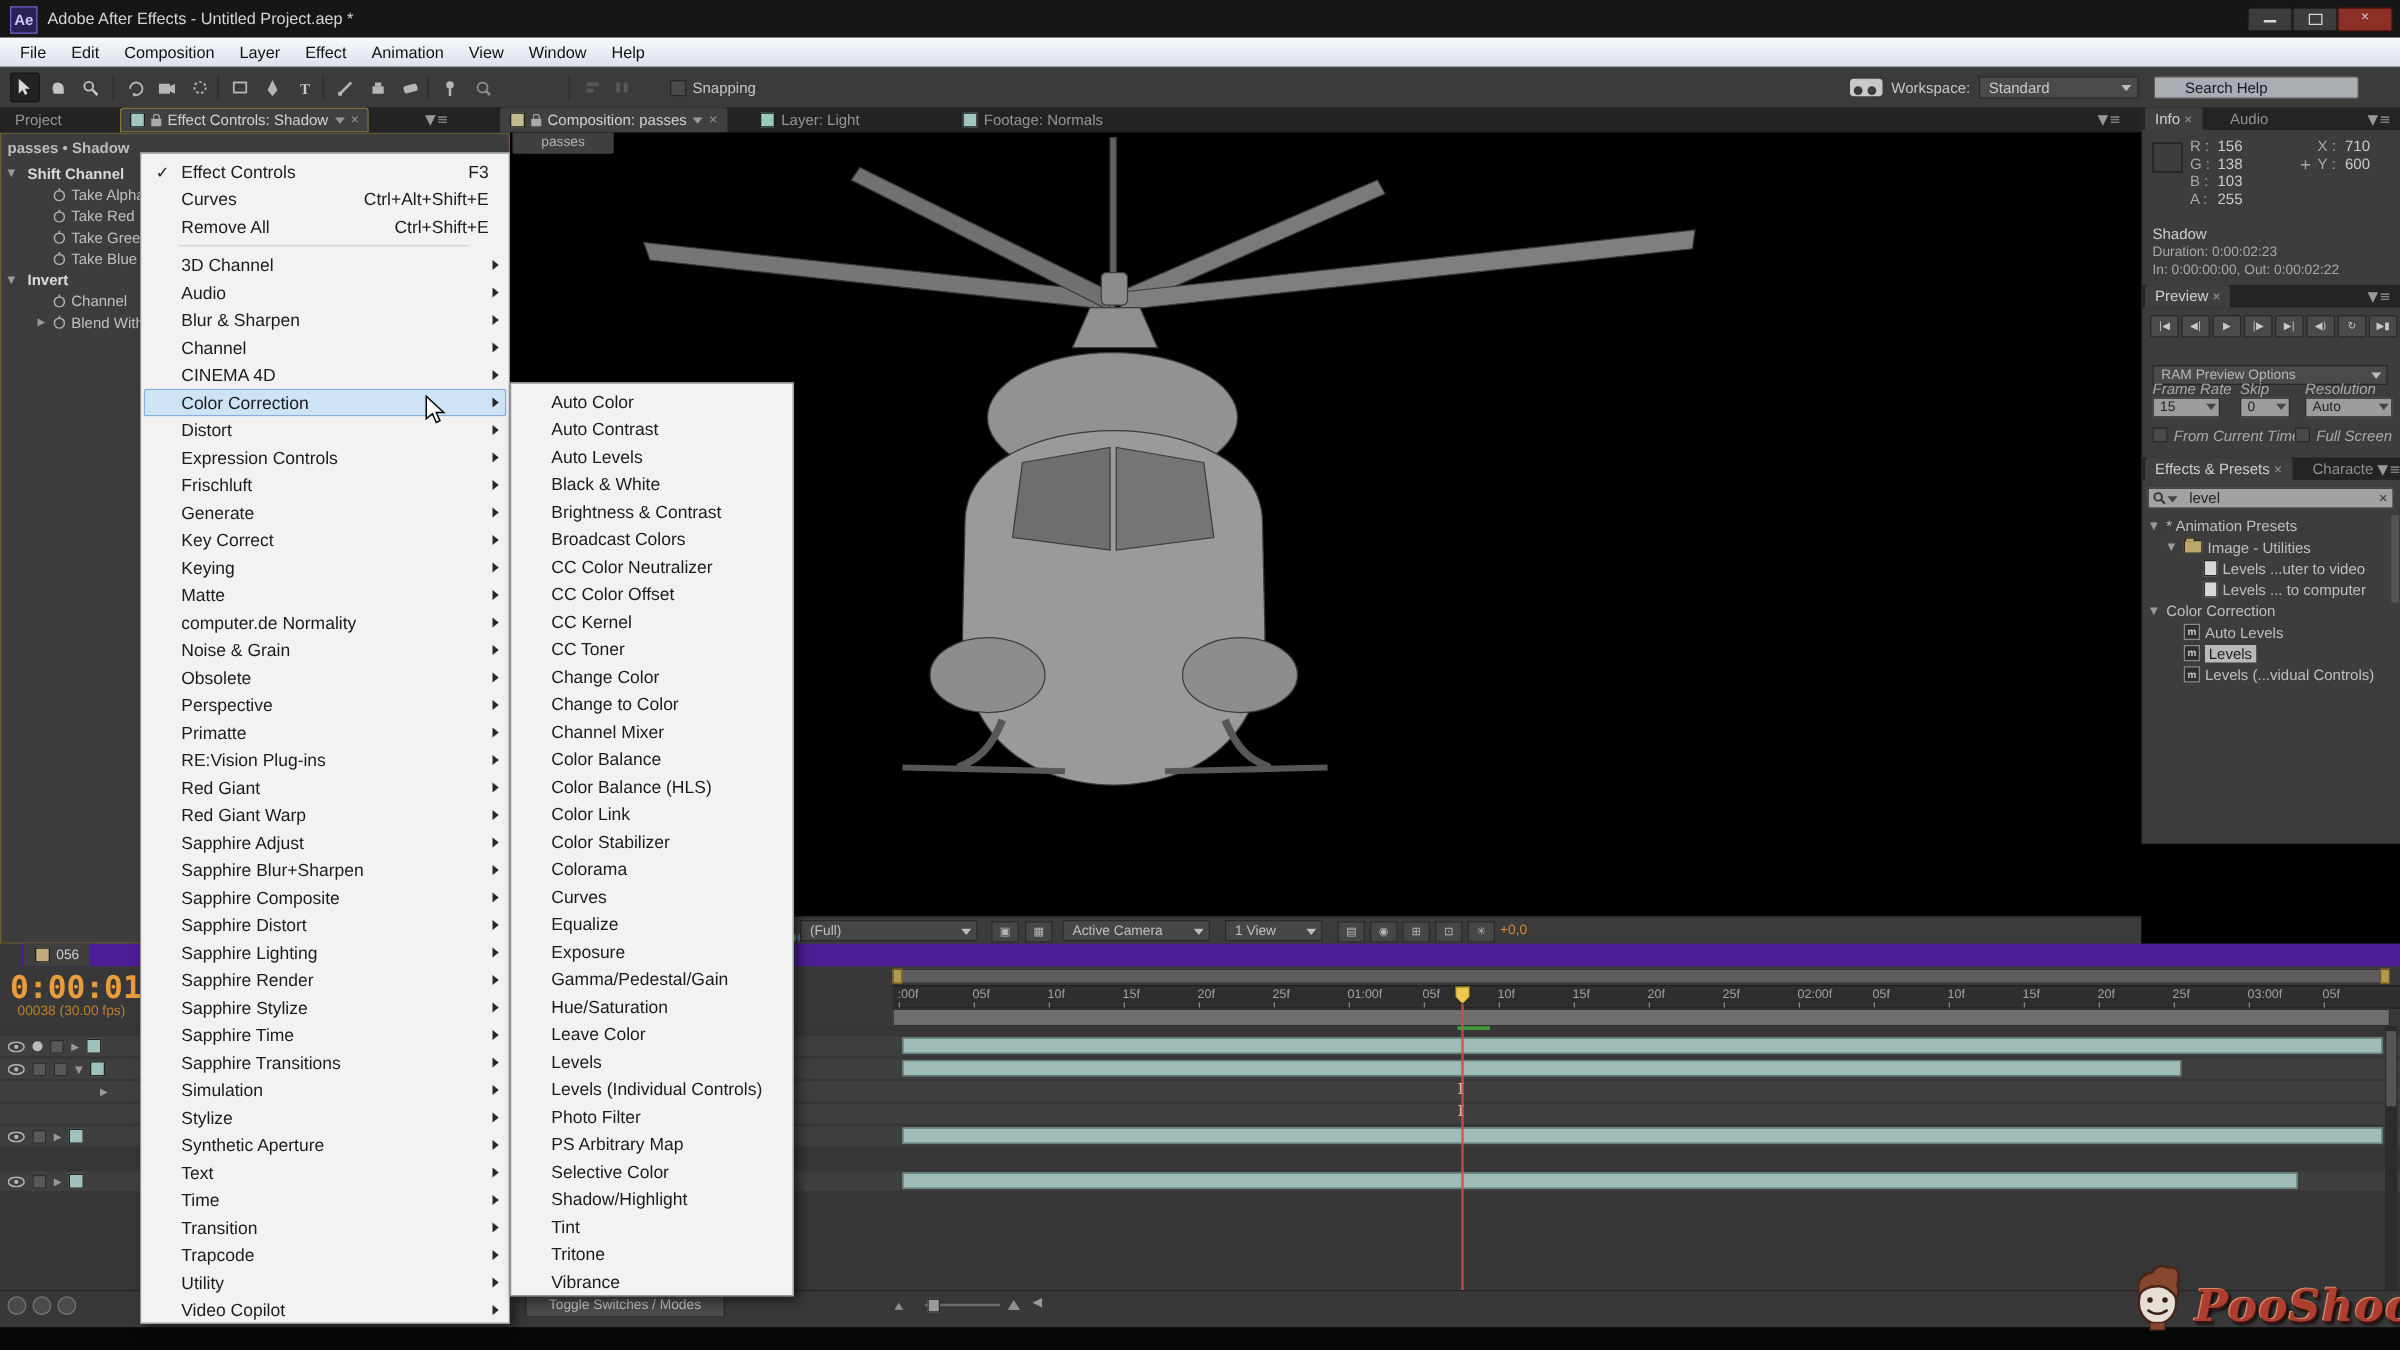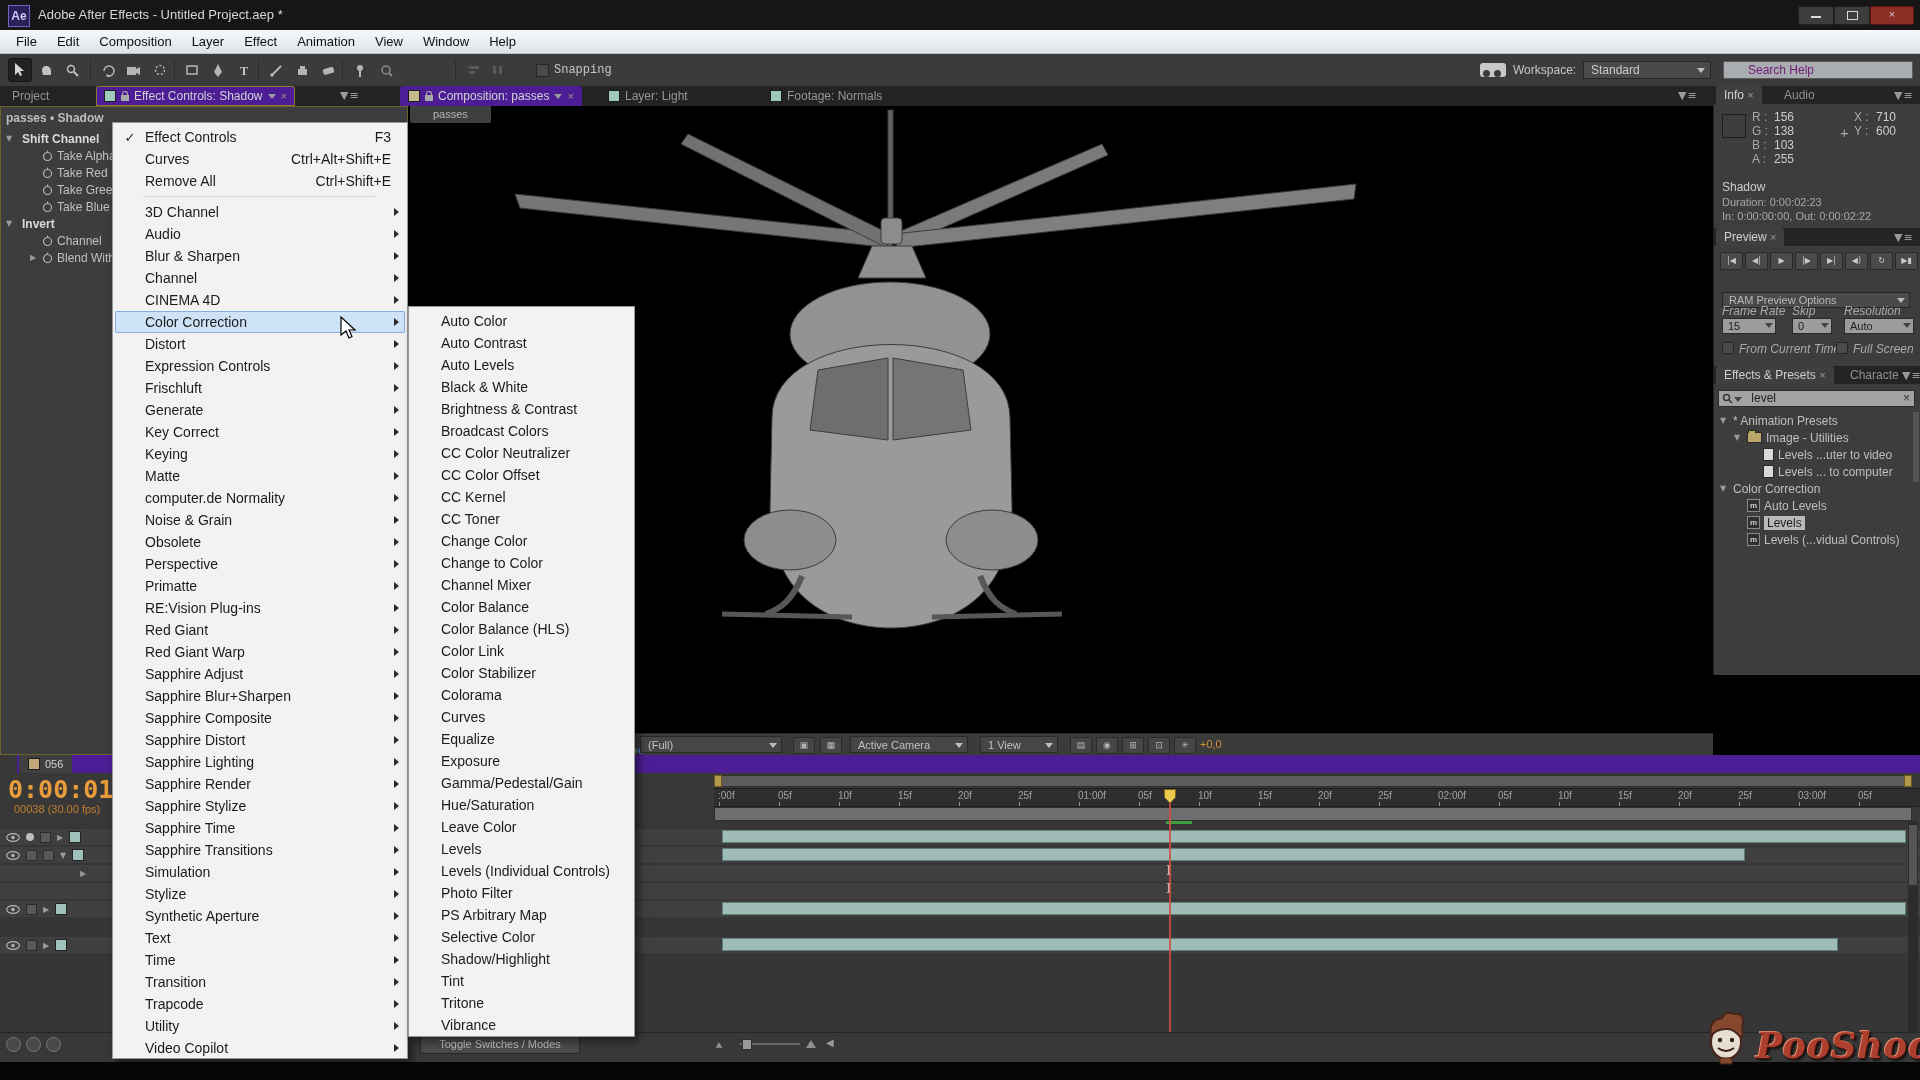--- a/index.html
+++ b/index.html
@@ -26,37 +26,37 @@
     display:flex;align-items:center;padding-left:6px;box-sizing:border-box;}
   .mb-item{color:#101010;font-size:13px;padding:0 10px;line-height:23px;}
 
   
   #toolbar{left:0;top:54px;width:1920px;height:32px;background:#3b3b3b;border-bottom:1px solid #242424;}
   .tool{position:absolute;top:4px;width:24px;height:24px;border-radius:3px;display:flex;align-items:center;justify-content:center;}
   .tool.active{background:#222;border:1px solid #161616;box-sizing:border-box;}
   .tool svg{display:block;}
   .tsep{position:absolute;top:6px;width:1px;height:20px;background:#2c2c2c;}
   #snap-box{left:536px;top:10px;width:11px;height:11px;background:#4a4a4a;border:1px solid #262626;}
-  #snap-label{left:554px;top:9px;color:#c6c6c6;font-size:12px;font-family:Liberation Mono, monospace;}
+  #snap-label{left:554px;top:9px;color:#c6c6c6;font-size:12px;}
   #ws-icon{left:1480px;top:9px;width:26px;height:14px;background:#c9c9c9;border-radius:3px;}
   #ws-icon i{display:inline-block;width:7px;height:7px;border-radius:50%;background:#3a3a3a;margin:3px 1px 0 3px;}
   #ws-label{left:1513px;top:9px;color:#c6c6c6;font-size:12px;}
   #ws-select{left:1583px;top:7px;width:128px;height:18px;background:#4a4a4a;border:1px solid #272727;
     color:#c9c9c9;font-size:12px;line-height:17px;padding-left:7px;box-sizing:border-box;}
   #ws-select .dd{position:absolute;right:5px;top:6px;}
   .dd{width:0;height:0;border-left:4px solid transparent;border-right:4px solid transparent;border-top:5px solid #bdbdbd;display:inline-block;}
-  #searchbox{left:1723px;top:7px;width:190px;height:18px;background:#a9adb2;border:1px solid #5c5c5c;
-    color:#701a75;font-size:12px;line-height:17px;padding-left:24px;box-sizing:border-box;border-radius:2px;}
+  #searchbox{left:1723px;top:7px;width:164px;height:18px;background:#a9adb2;border:1px solid #5c5c5c;
+    color:#0f172a;font-size:12px;line-height:17px;padding-left:24px;box-sizing:border-box;border-radius:2px;}
   #search-mag{left:1729px;top:10px;width:8px;height:8px;border:2px solid #44474b;border-radius:50%;}
   #search-mag i{position:absolute;left:7px;top:7px;width:5px;height:2px;background:#44474b;transform:rotate(45deg);}
 
   
   #tabrow{left:0;top:86px;width:1920px;height:20px;background:#232323;border-bottom:1px solid #1a1a1a;}
   .ptab{position:absolute;top:0;height:20px;display:flex;align-items:center;gap:5px;padding:0 8px;font-size:12px;color:#969696;}
-  .ptab.active{background:#4c1d95;color:#d2d2d2;border-radius:3px 3px 0 0;}
+  .ptab.active{background:#404040;color:#d2d2d2;border-radius:3px 3px 0 0;}
   .ptab.focused{box-shadow:inset 0 0 0 1px #8a7a35;}
   .csq{width:10px;height:10px;border:1px solid #1d1d1d;}
   .lock{width:8px;height:6px;background:#aaa;position:relative;margin-top:3px;}
   .lock:before{content:"";position:absolute;left:1px;top:-4px;width:4px;height:4px;border:1px solid #aaa;border-bottom:none;border-radius:3px 3px 0 0;}
   .tab-dd{width:0;height:0;border-left:4px solid transparent;border-right:4px solid transparent;border-top:5px solid #9a9a9a;}
   .tab-x{color:#9a9a9a;font-size:11px;}
   .pmenu{position:absolute;top:3px;color:#9a9a9a;font-size:11px;letter-spacing:1px;}
 
   
   #ec-panel{left:0;top:106px;width:408px;height:649px;background:#3d3d3d;border-right:1px solid #232323;box-shadow:inset 0 0 0 1px #6e622c;}

